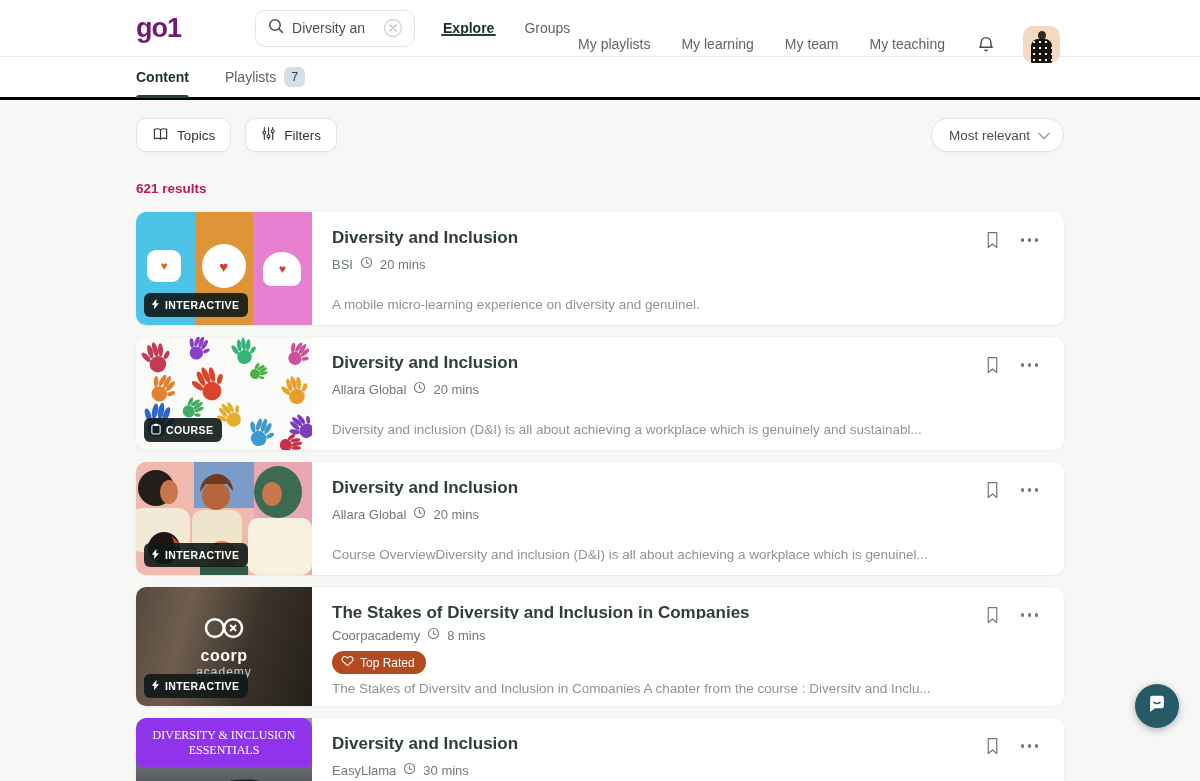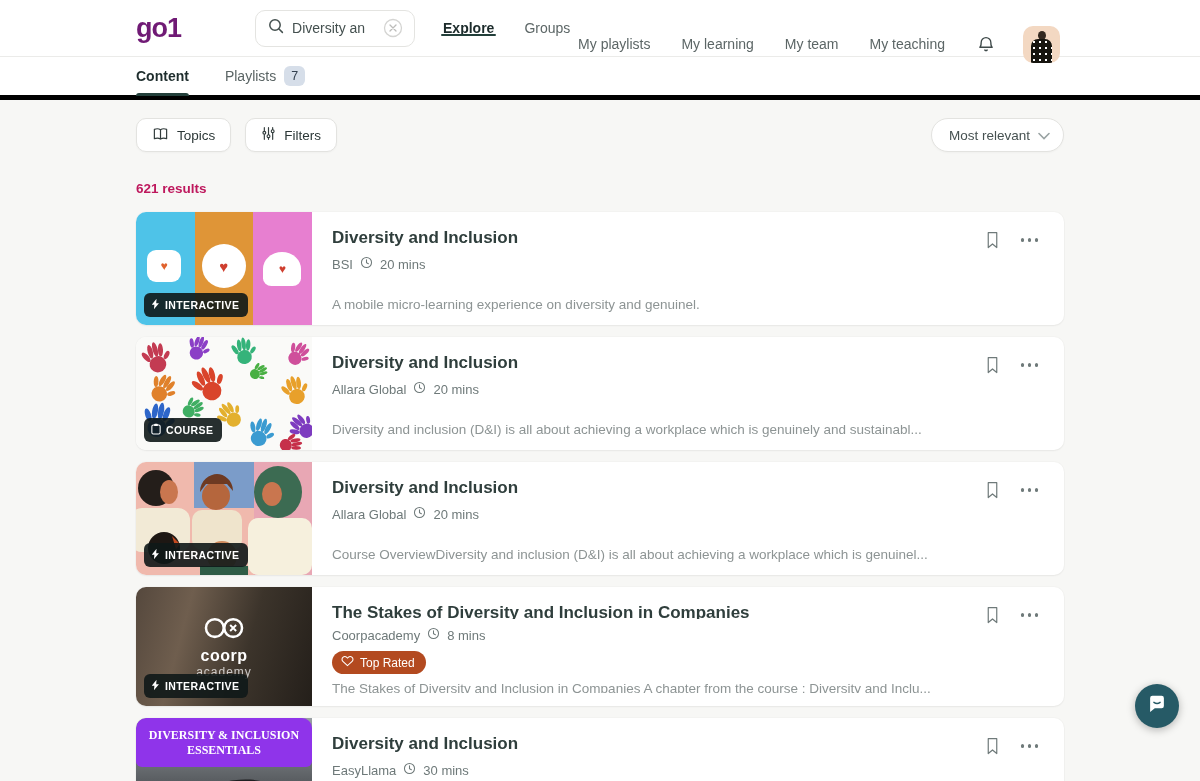--- a/index.html
+++ b/index.html
@@ -43,21 +43,21 @@
   }
   .av-head { position:absolute; left:14.5px; top:5px; width:8px; height:9px; border-radius:50%; background:#33281f; }
   .av-body {
     position:absolute; left:8px; top:13px; width:21px; height:26px; border-radius:7px 7px 0 0;
     background:#17150f;
     background-image:radial-gradient(circle, #fff 1.2px, transparent 1.4px);
     background-size:6px 6px;
   }
   
   .tabs {
-    height:43px; background:#fff; border-bottom:5px solid #000000;
+    height:43px; background:#fff; border-bottom:3px solid #000000;
     display:flex; align-items:stretch; gap:36px; padding:0 136px;
   }
   .tab { position:relative; display:flex; align-items:center; gap:8px; font-size:14px; color:#5a6464; cursor:pointer; }
   .tab.active { color:#1e2d2d; font-weight:700; }
   .tab.active .tab-underline {
     position:absolute; left:0; right:0; bottom:-1px; height:3px; background:#223f3a; border-radius:3px 3px 0 0;
   }
   .tab-badge {
     background:#d6dee9; color:#33404f; font-size:12.5px; font-weight:400;
     border-radius:6px; padding:2px 7px; line-height:1.3;
@@ -128,21 +128,21 @@
   .t4 .coorp-line1 { color:#fff; font-size:16px; font-weight:700; letter-spacing:.5px; line-height:1.1; }
   .t4 .coorp-line2 { color:rgba(255,255,255,.72); font-size:12px; letter-spacing:1px; line-height:1; }
   
   .t5 { background:linear-gradient(180deg,#9aa0a4 0%,#5a5e62 55%,#2e3134 100%); }
   .t5-banner {
     position:absolute; top:0; left:0; right:0; height:49px; background:#8f34ea;
     border-radius:10px 10px 6px 6px; display:flex; flex-direction:column;
     align-items:center; justify-content:center; padding:4px 6px;
   }
   .t5-banner span {
-    color:#fff; font-family:"Liberation Serif", serif; font-weight:700;
+    color:#fff; font-family:"Liberation Serif", serif; font-weight:400;
     font-size:12px; line-height:1.25; text-align:center; white-space:nowrap;
   }
   .t5-wheel {
     position:absolute; left:58px; top:62px; width:86px; height:44px;
     border:4px solid rgba(20,20,22,.85); border-radius:50%; transform:rotate(-8deg);
   }
   
   .chat-btn {
     position:absolute; right:21px; top:684px; width:44px; height:44px; border-radius:50%;
     background:#265a66; display:flex; align-items:center; justify-content:center;

